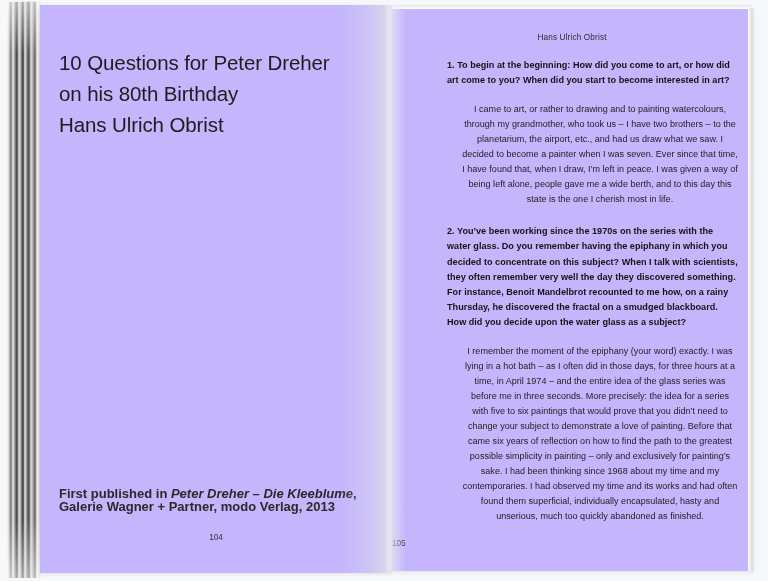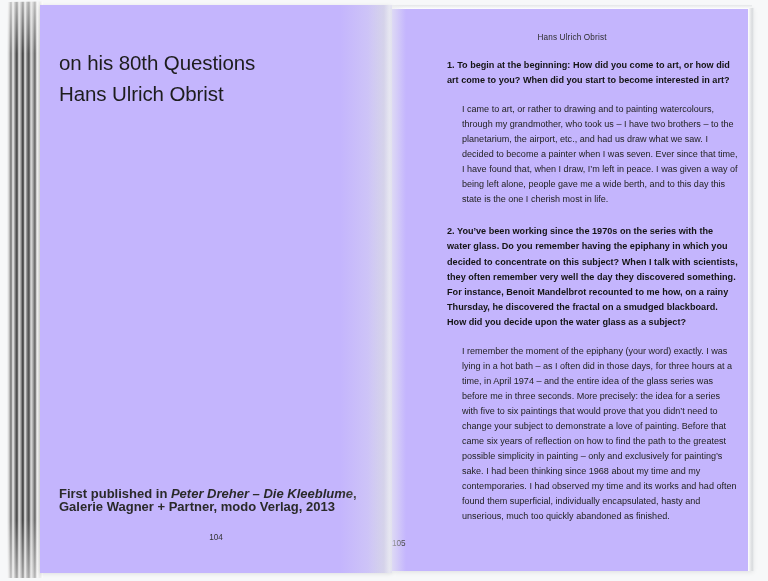--- a/index.html
+++ b/index.html
@@ -193,20 +193,21 @@
     color: #141414;
     letter-spacing: 0.01px;
   }
   .a-block {
     font-size: 9.05px;
     line-height: 15.05px;
     font-weight: 400;
     color: #232323;
     margin-left: 15px;
     width: 276px;
+    text-align: center;
   }
   .gap-q-to-a  { height: 14px; }
   .gap-a-to-q  { height: 17px; }
 
   #right-folio {
     position: absolute;
     left: 0;
     top: 531px;
     width: 360px;
     text-align: left;
@@ -217,21 +218,22 @@
 </head>
 <body>
 
 <div id="book-spread">
 
   <div id="page-edge-stack"></div>
 
   <div id="left-page" class="sheet">
 
     <div id="title-block">
-      <span class="title-line">on his 80th Questions</span>
+      <span class="title-line">10 Questions for Peter Dreher</span>
+      <span class="title-line">on his 80th Birthday</span>
       <span class="title-line">Hans Ulrich Obrist</span>
     </div>
 
     <div id="credit-block">
       <span class="credit-line"><span>First published in </span><em>Peter Dreher – Die Kleeblume</em><span>,</span></span>
       <span class="credit-line">Galerie Wagner + Partner, modo Verlag, 2013</span>
     </div>
 
     <div id="left-folio">104</div>
   </div>

